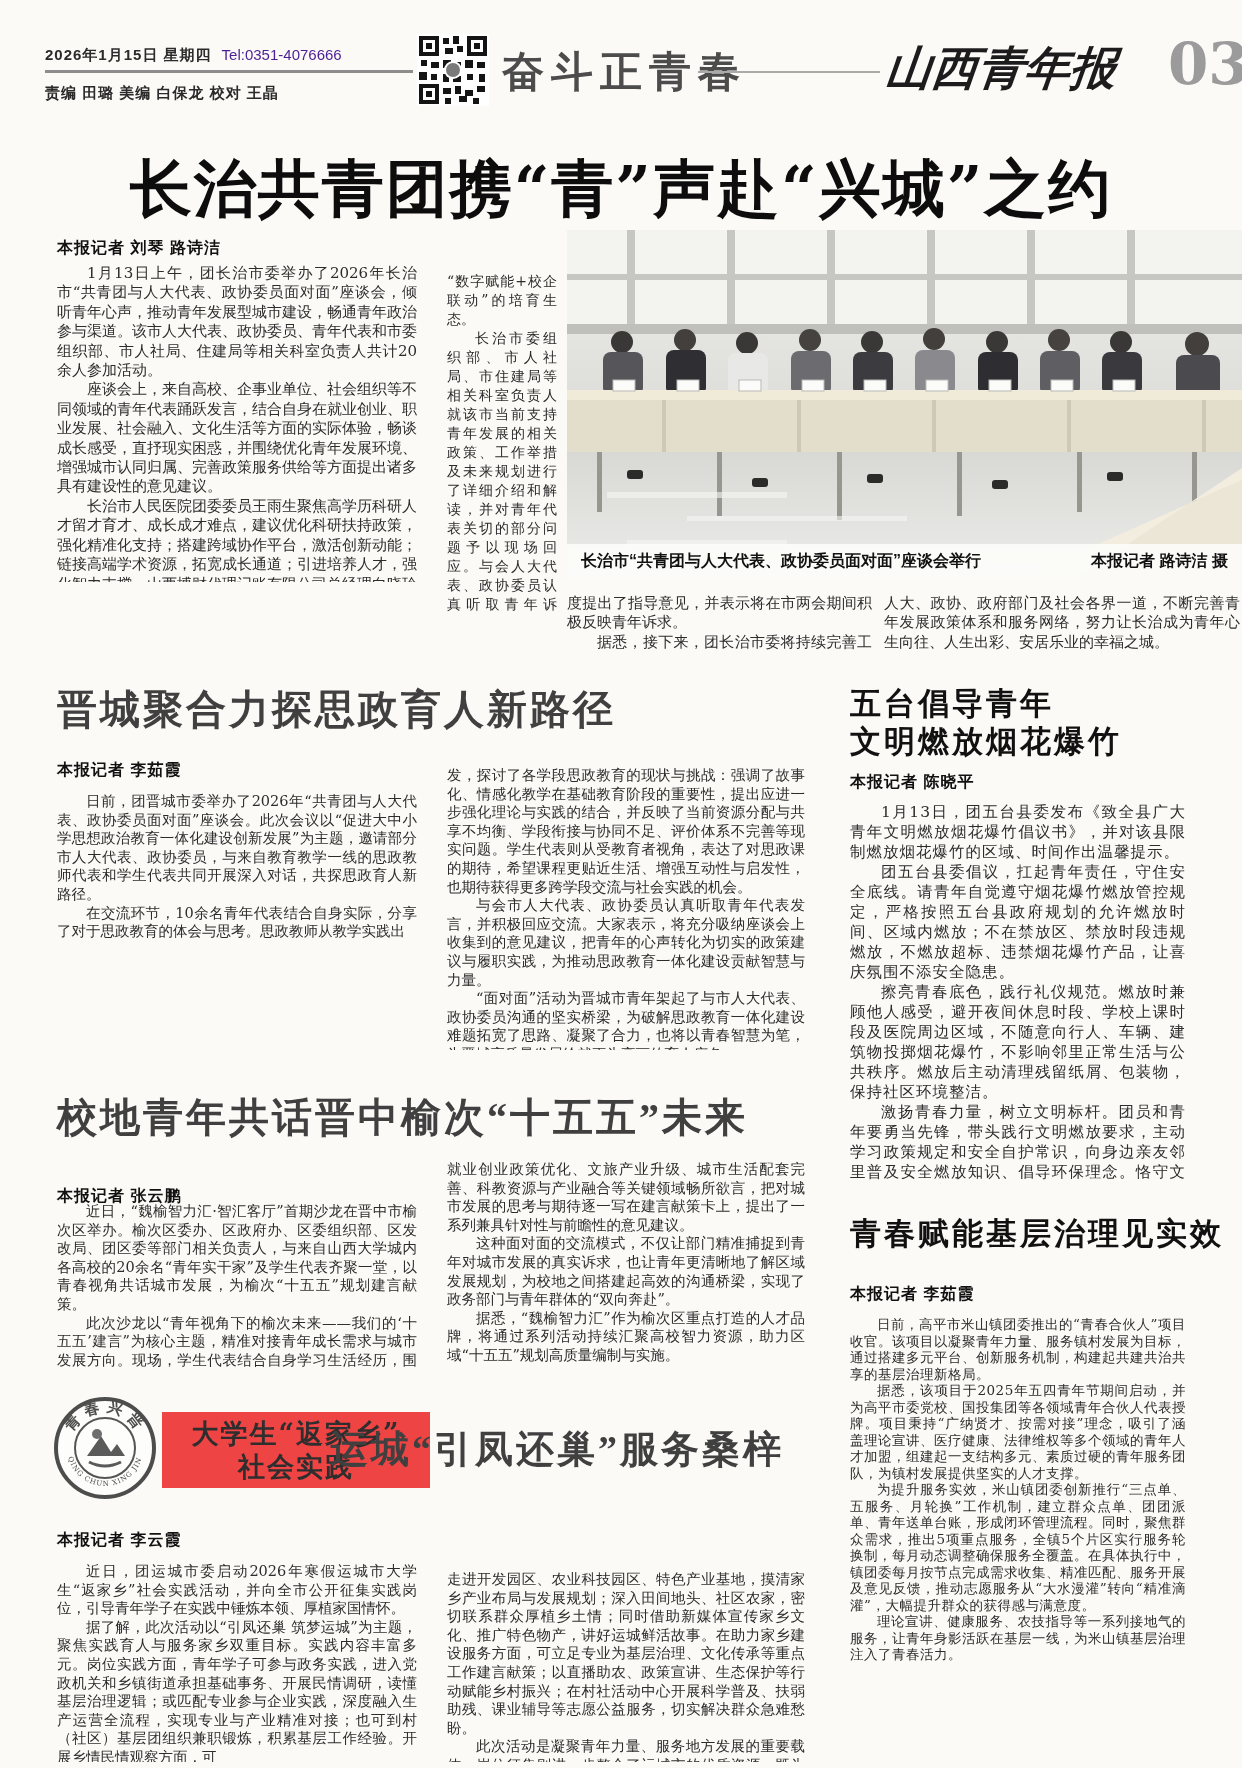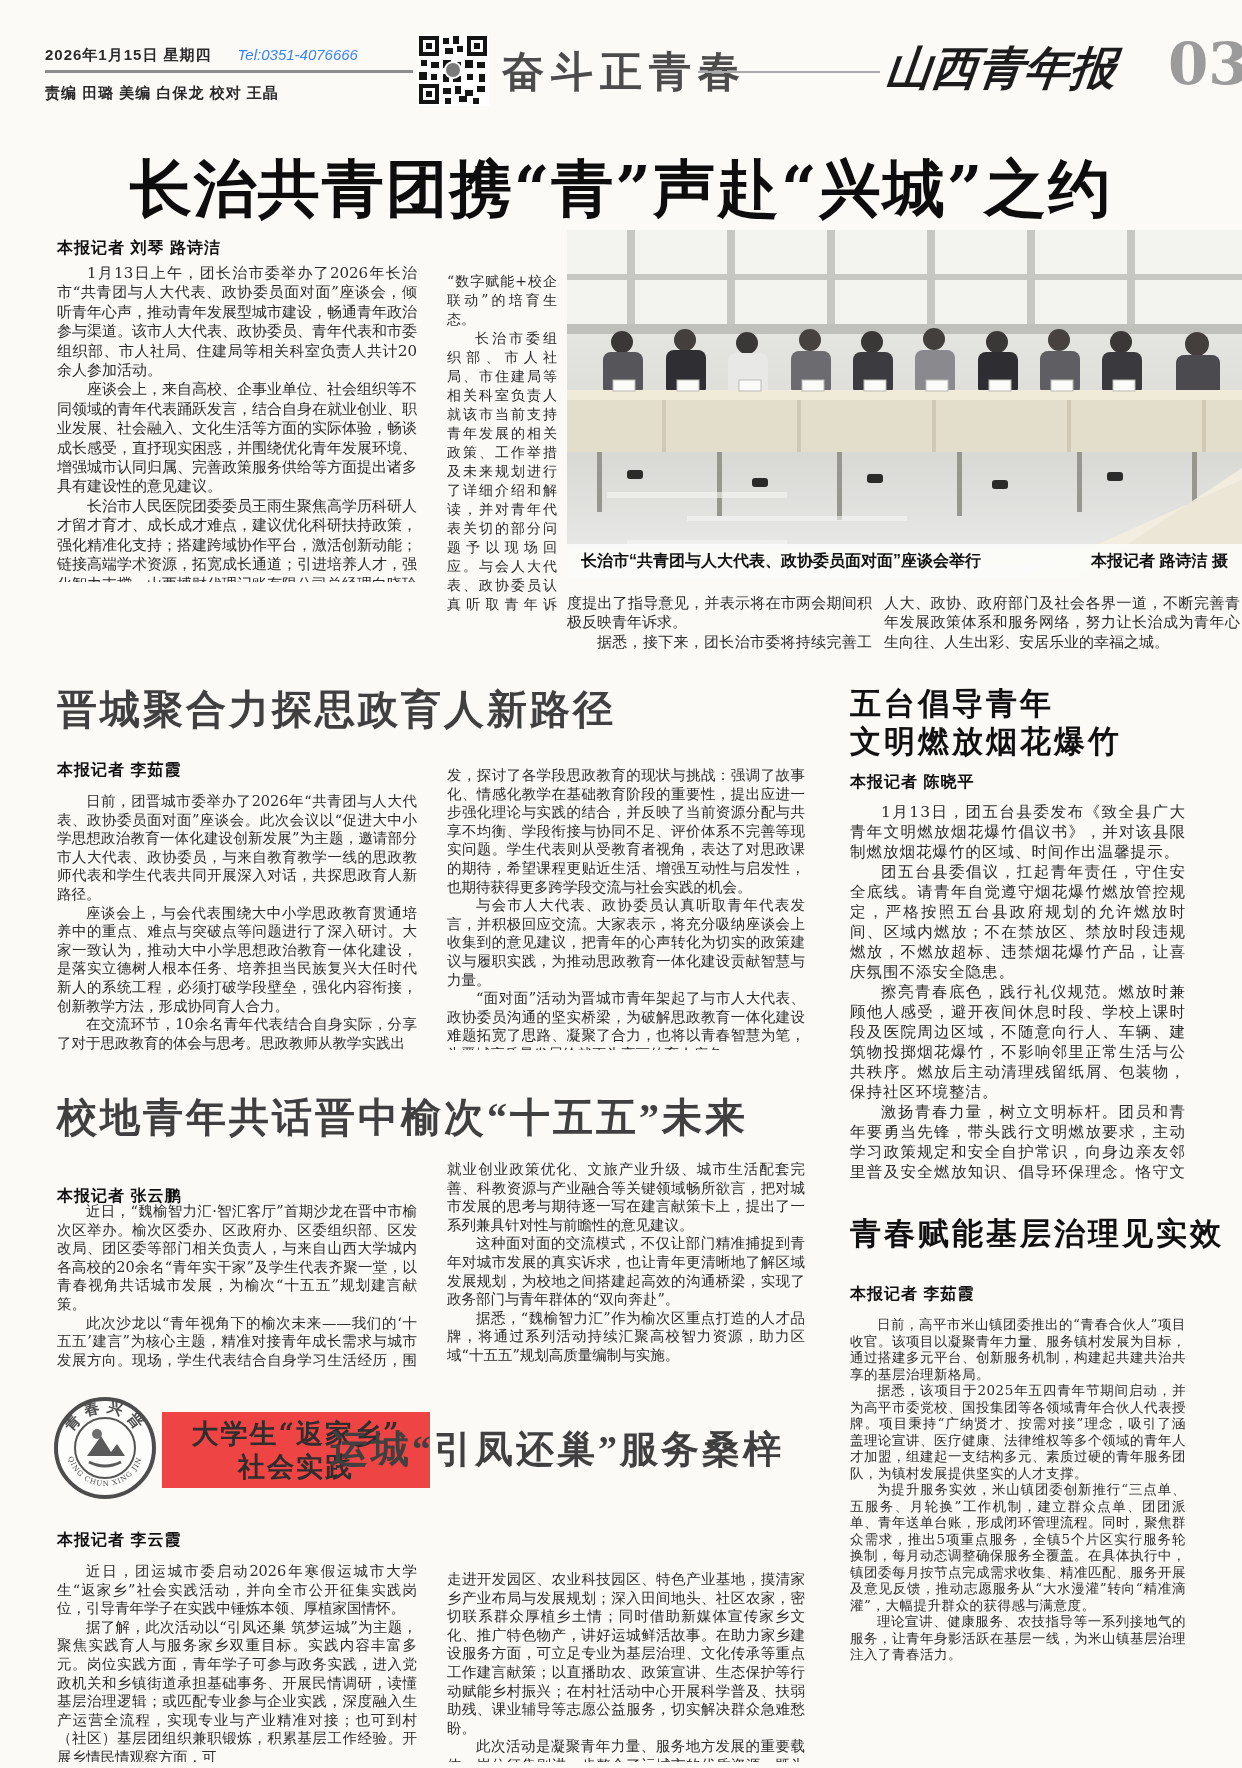--- a/index.html
+++ b/index.html
@@ -1,21 +1,21 @@
 <!DOCTYPE html>
 <html><head>
 <meta charset="utf-8">
 <style>
   html,body{margin:0;padding:0;background:#9a9a9a;}
   #page{position:relative;width:1242px;height:1768px;background:#fbfaf7;overflow:hidden;
         font-family:"Liberation Sans",sans-serif;color:#1f1f1f;}
   .abs{position:absolute;}
   
   .dateline{font-size:15px;font-weight:bold;color:#2a2a2a;letter-spacing:1px;}
-  .dateline .tel{font-weight:normal;color:#3b82f6;margin-left:26px;letter-spacing:0;font-style:italic;}
+  .dateline .tel{font-weight:normal;color:#4c1d95;margin-left:10px;letter-spacing:0;}
   .editors{font-size:15px;font-weight:bold;color:#2a2a2a;letter-spacing:1px;text-align:center;}
   .hdr-rule{background:#8d8d8d;}
   .slogan{font-family:"DejaVu Serif",serif;font-size:42px;font-weight:bold;color:#4c4c4c;letter-spacing:7px;}
   .mast-line{background:#aaa;}
   .mastname{font-family:"DejaVu Serif",serif;font-size:46px;font-weight:bold;font-style:italic;
             color:#1c1c1c;transform:skewX(-6deg);}
   .pagenum{font-family:"DejaVu Serif",serif;font-size:58px;font-weight:bold;color:#9b9b9b;}
   
   .h-main{font-family:"DejaVu Serif",serif;font-weight:900;font-size:62px;color:#0d0d0d;
           text-align:center;letter-spacing:2px;white-space:nowrap;}
@@ -221,21 +221,20 @@
     <p>据悉，接下来，团长治市委将持续完善工作机制，与</p>
   </div>
   <div class="abs col t15" style="left:884px;top:586px;width:356px;height:64px;">
     <p class="cont">人大、政协、政府部门及社会各界一道，不断完善青年发展政策体系和服务网络，努力让长治成为青年心生向往、人生出彩、安居乐业的幸福之城。</p>
   </div>
 
   <div class="abs h-sec" style="left:57px;top:682px;">晋城聚合力探思政育人新路径</div>
   <div class="abs byline" style="left:57px;top:760px;">本报记者 李茹霞</div>
   <div class="abs col t145" style="left:57px;top:792px;width:360px;height:258px;">
     <p>日前，团晋城市委举办了2026年“共青团与人大代表、政协委员面对面”座谈会。此次会议以“促进大中小学思想政治教育一体化建设创新发展”为主题，邀请部分市人大代表、政协委员，与来自教育教学一线的思政教师代表和学生代表共同开展深入对话，共探思政育人新路径。</p>
-    <p>座谈会上，与会代表围绕大中小学思政教育贯通培养中的重点、难点与突破点等问题进行了深入研讨。大家一致认为，推动大中小学思想政治教育一体化建设，是落实立德树人根本任务、培养担当民族复兴大任时代新人的系统工程，必须打破学段壁垒，强化内容衔接，创新教学方法，形成协同育人合力。</p>
     <p>在交流环节，10余名青年代表结合自身实际，分享了对于思政教育的体会与思考。思政教师从教学实践出</p>
   </div>
   <div class="abs col t145" style="left:447px;top:758px;width:358px;height:292px;">
     <p class="cont">发，探讨了各学段思政教育的现状与挑战：强调了故事化、情感化教学在基础教育阶段的重要性，提出应进一步强化理论与实践的结合，并反映了当前资源分配与共享不均衡、学段衔接与协同不足、评价体系不完善等现实问题。学生代表则从受教育者视角，表达了对思政课的期待，希望课程更贴近生活、增强互动性与启发性，也期待获得更多跨学段交流与社会实践的机会。</p>
     <p>与会市人大代表、政协委员认真听取青年代表发言，并积极回应交流。大家表示，将充分吸纳座谈会上收集到的意见建议，把青年的心声转化为切实的政策建议与履职实践，为推动思政教育一体化建设贡献智慧与力量。</p>
     <p>“面对面”活动为晋城市青年架起了与市人大代表、政协委员沟通的坚实桥梁，为破解思政教育一体化建设难题拓宽了思路、凝聚了合力，也将以青春智慧为笔，为晋城高质量发展绘就更为亮丽的育人底色。</p>
   </div>
 
   <div class="abs h-side" style="left:850px;top:684px;">
     <div>五台倡导青年</div>

